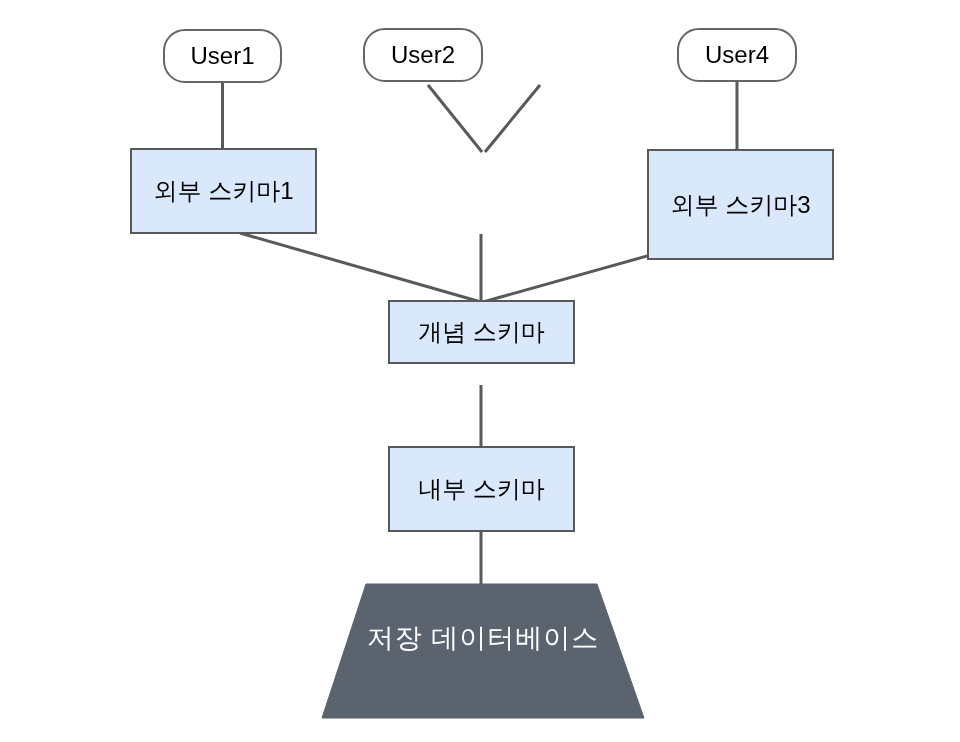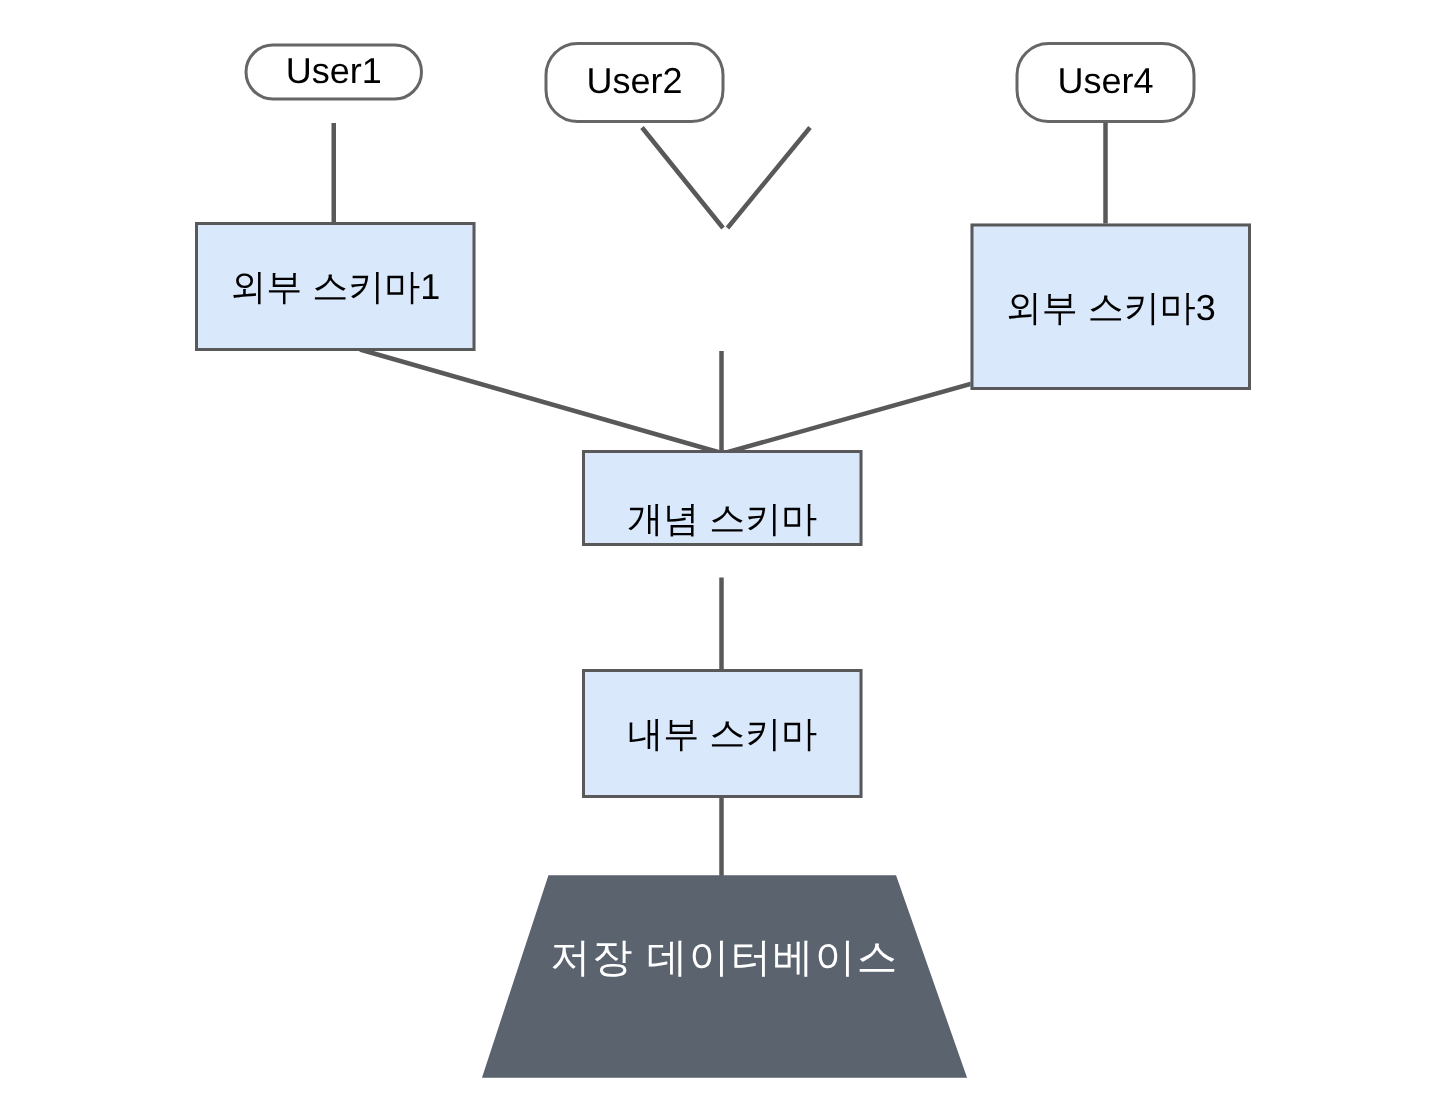--- a/index.html
+++ b/index.html
@@ -53,28 +53,28 @@
     border: 2px solid var(--node-border, #595959);
     font-size: 24px;
     color: var(--text, #000000);
   }
   .db-label {
     color: var(--database-text, #ffffff);
     font-size: 27px;
     letter-spacing: 1px;
   }
   
-  #node-user1 { left: 163px; top: 29px;  width: 119px; height: 38px; }
+  #node-user1 { left: 163px; top: 29px;  width: 119px; height: 54px; }
   #node-user2 { left: 363px; top: 28px;  width: 120px; height: 54px; text-align: right; }
   #node-user3 { left: 497px; top: 28px;  width: 118px; height: 54px; }
   #node-user4 { left: 677px; top: 28px;  width: 120px; height: 54px; }
   #node-ext1  { left: 130px; top: 148px; width: 187px; height: 86px; }
   #node-ext2  { left: 387px; top: 149px; width: 187px; height: 86px; }
   #node-ext3  { left: 647px; top: 149px; width: 187px; height: 111px; }
-  #node-conceptual { left: 388px; top: 300px; width: 187px; height: 64px; align-items: flex-end; }
+  #node-conceptual { left: 388px; top: 300px; width: 187px; height: 64px; }
   #node-internal   { left: 388px; top: 446px; width: 187px; height: 86px; }
   #node-database   { left: 322px; top: 584px; width: 322px; height: 108px; }
 </style>
 </head>
 <body>
 
 <div class="canvas">
 
   <svg class="edges-layer" viewBox="0 0 960 742">
     <line class="edge" x1="222.5" y1="82" x2="222.5" y2="150"></line>

